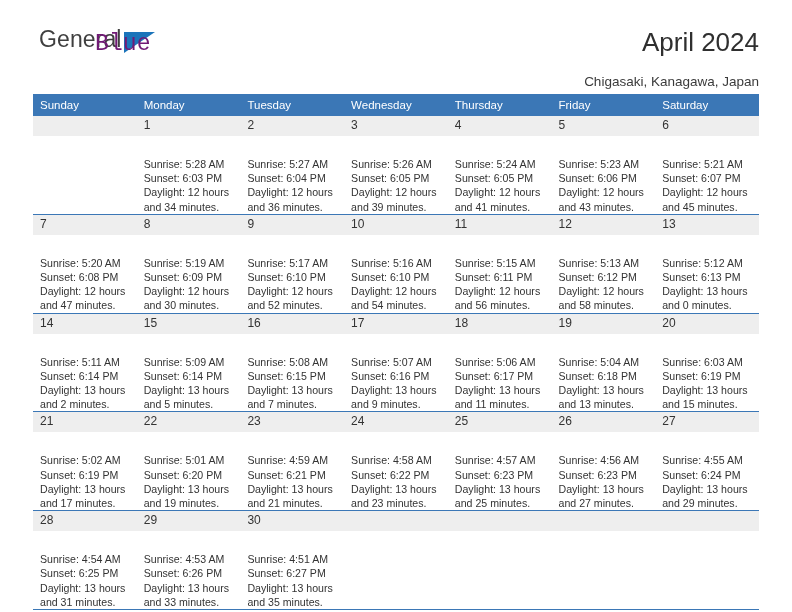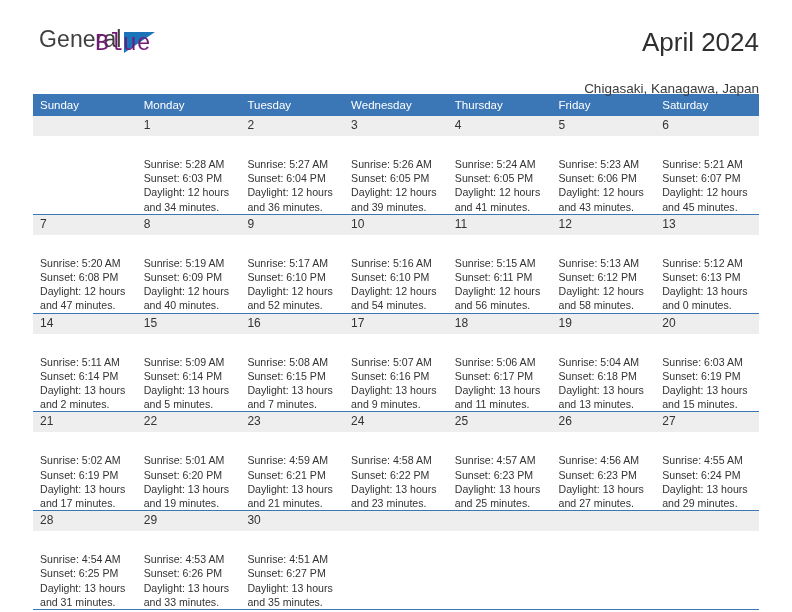--- a/index.html
+++ b/index.html
@@ -55,21 +55,21 @@
   }
 
   .titles { text-align: right; padding-top: 2px; }
   .title {
     font-size: 26px;
     color: #2f2f2f;
     line-height: 1.1;
     white-space: nowrap;
   }
   .subtitle {
-    margin-top: 24px;
+    margin-top: 17px;
     font-size: 13.5px;
     color: #3a3a3a;
     white-space: nowrap;
   }
 
   
   .cal {
     margin: 0 33px;
     width: 726px;
     border-collapse: collapse;
@@ -236,21 +236,21 @@
               </div>
             </div>
           </td>
           <td>
             <div class="cell">
               <div class="daynum">8</div>
               <div class="lines">
                 <div>Sunrise: 5:19 AM</div>
                 <div>Sunset: 6:09 PM</div>
                 <div>Daylight: 12 hours</div>
-                <div>and 40 minutes.</div>
+                <div>and 30 minutes.</div>
               </div>
             </div>
           </td>
           <td>
             <div class="cell">
               <div class="daynum">9</div>
               <div class="lines">
                 <div>Sunrise: 5:17 AM</div>
                 <div>Sunset: 6:10 PM</div>
                 <div>Daylight: 12 hours</div>

